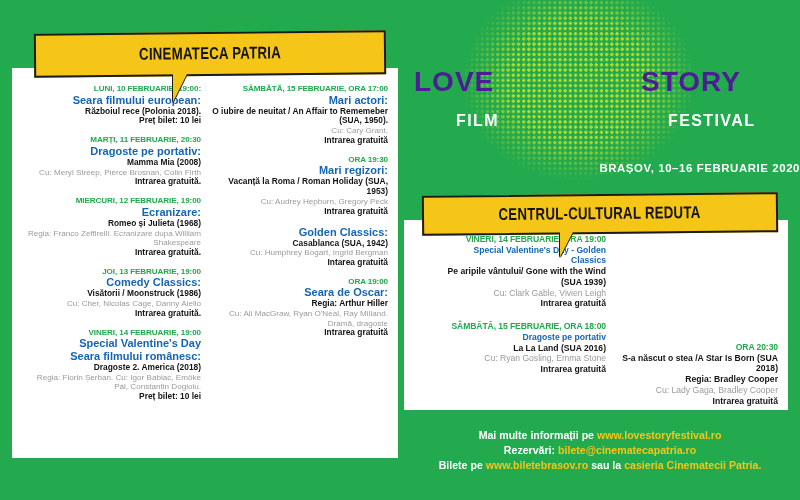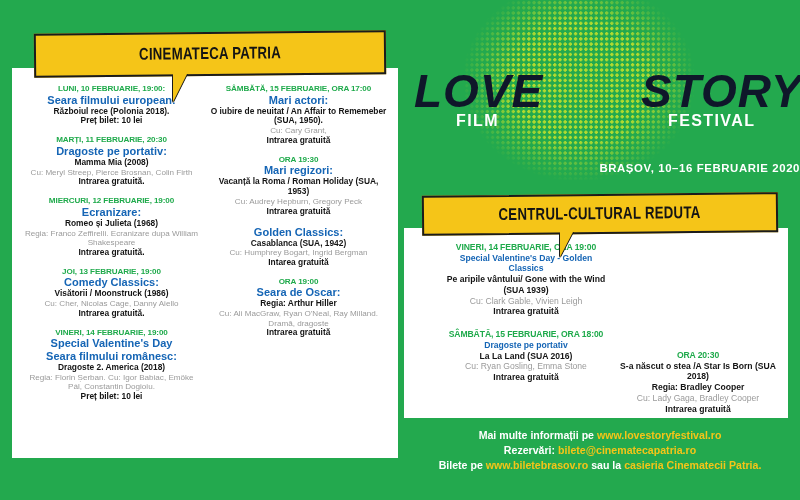--- a/index.html
+++ b/index.html
@@ -25,34 +25,34 @@
   #left-cols {
     display: flex;
     width: 100%; height: 100%;
     padding: 16px 6px 6px 6px;
   }
   .col { flex: 1 1 50%; text-align: center; padding: 0 4px; }
 
   
   #right-panel {
     position: absolute;
-    left: 404px; top: 228px;
+    left: 404px; top: 220px;
     width: 384px; height: 190px;
     background: #ffffff;
     padding-left: 32px;
   }
   #right-cols {
     display: flex;
     width: 100%; height: 100%;
     padding: 14px 4px 4px 4px;
   }
   .rcol { flex: 1 1 50%; text-align: center; padding: 0 6px; position: relative; }
 
   
-  .event { margin-bottom: 9px; line-height: 1.18; }
+  .event { margin-bottom: 9px; line-height: 1.18; text-align: right; }
   .ev-date {
     color: #1faa4b; font-weight: bold; font-size: 8.1px;
     letter-spacing: -0.1px;
   }
   .ev-sub {
     color: #1565b5; font-weight: bold; font-size: 11px;
   }
   .ev-title {
     color: #141414; font-weight: bold; font-size: 8.4px;
   }
@@ -127,26 +127,25 @@
     position: absolute;
     left: 60px; top: 0; width: 230px; height: 180px;
     background-image: radial-gradient(#b9dd2e 42%, transparent 45%);
     background-size: 5.2px 5.2px;
     opacity: 0.95;
     -webkit-mask-image: radial-gradient(ellipse at 50% 45%, #000 42%, transparent 72%);
     mask-image: radial-gradient(ellipse at 50% 45%, #000 42%, transparent 72%);
   }
   .title-word {
     position: absolute;
-    color: #0f172a;
+    color: #4c1d95;
     font-weight: bold;
-    font-size: 46px;
+    font-size: 28px;
     letter-spacing: 1px;
     line-height: 1;
-    font-style: italic;
   }
   #word-love { left: 10px; top: 68px; }
   #word-story { left: 237px; top: 68px; }
   .title-sub {
     position: absolute;
     color: #ffffff;
     font-weight: bold;
     font-size: 16px;
     letter-spacing: 1.4px;
   }

